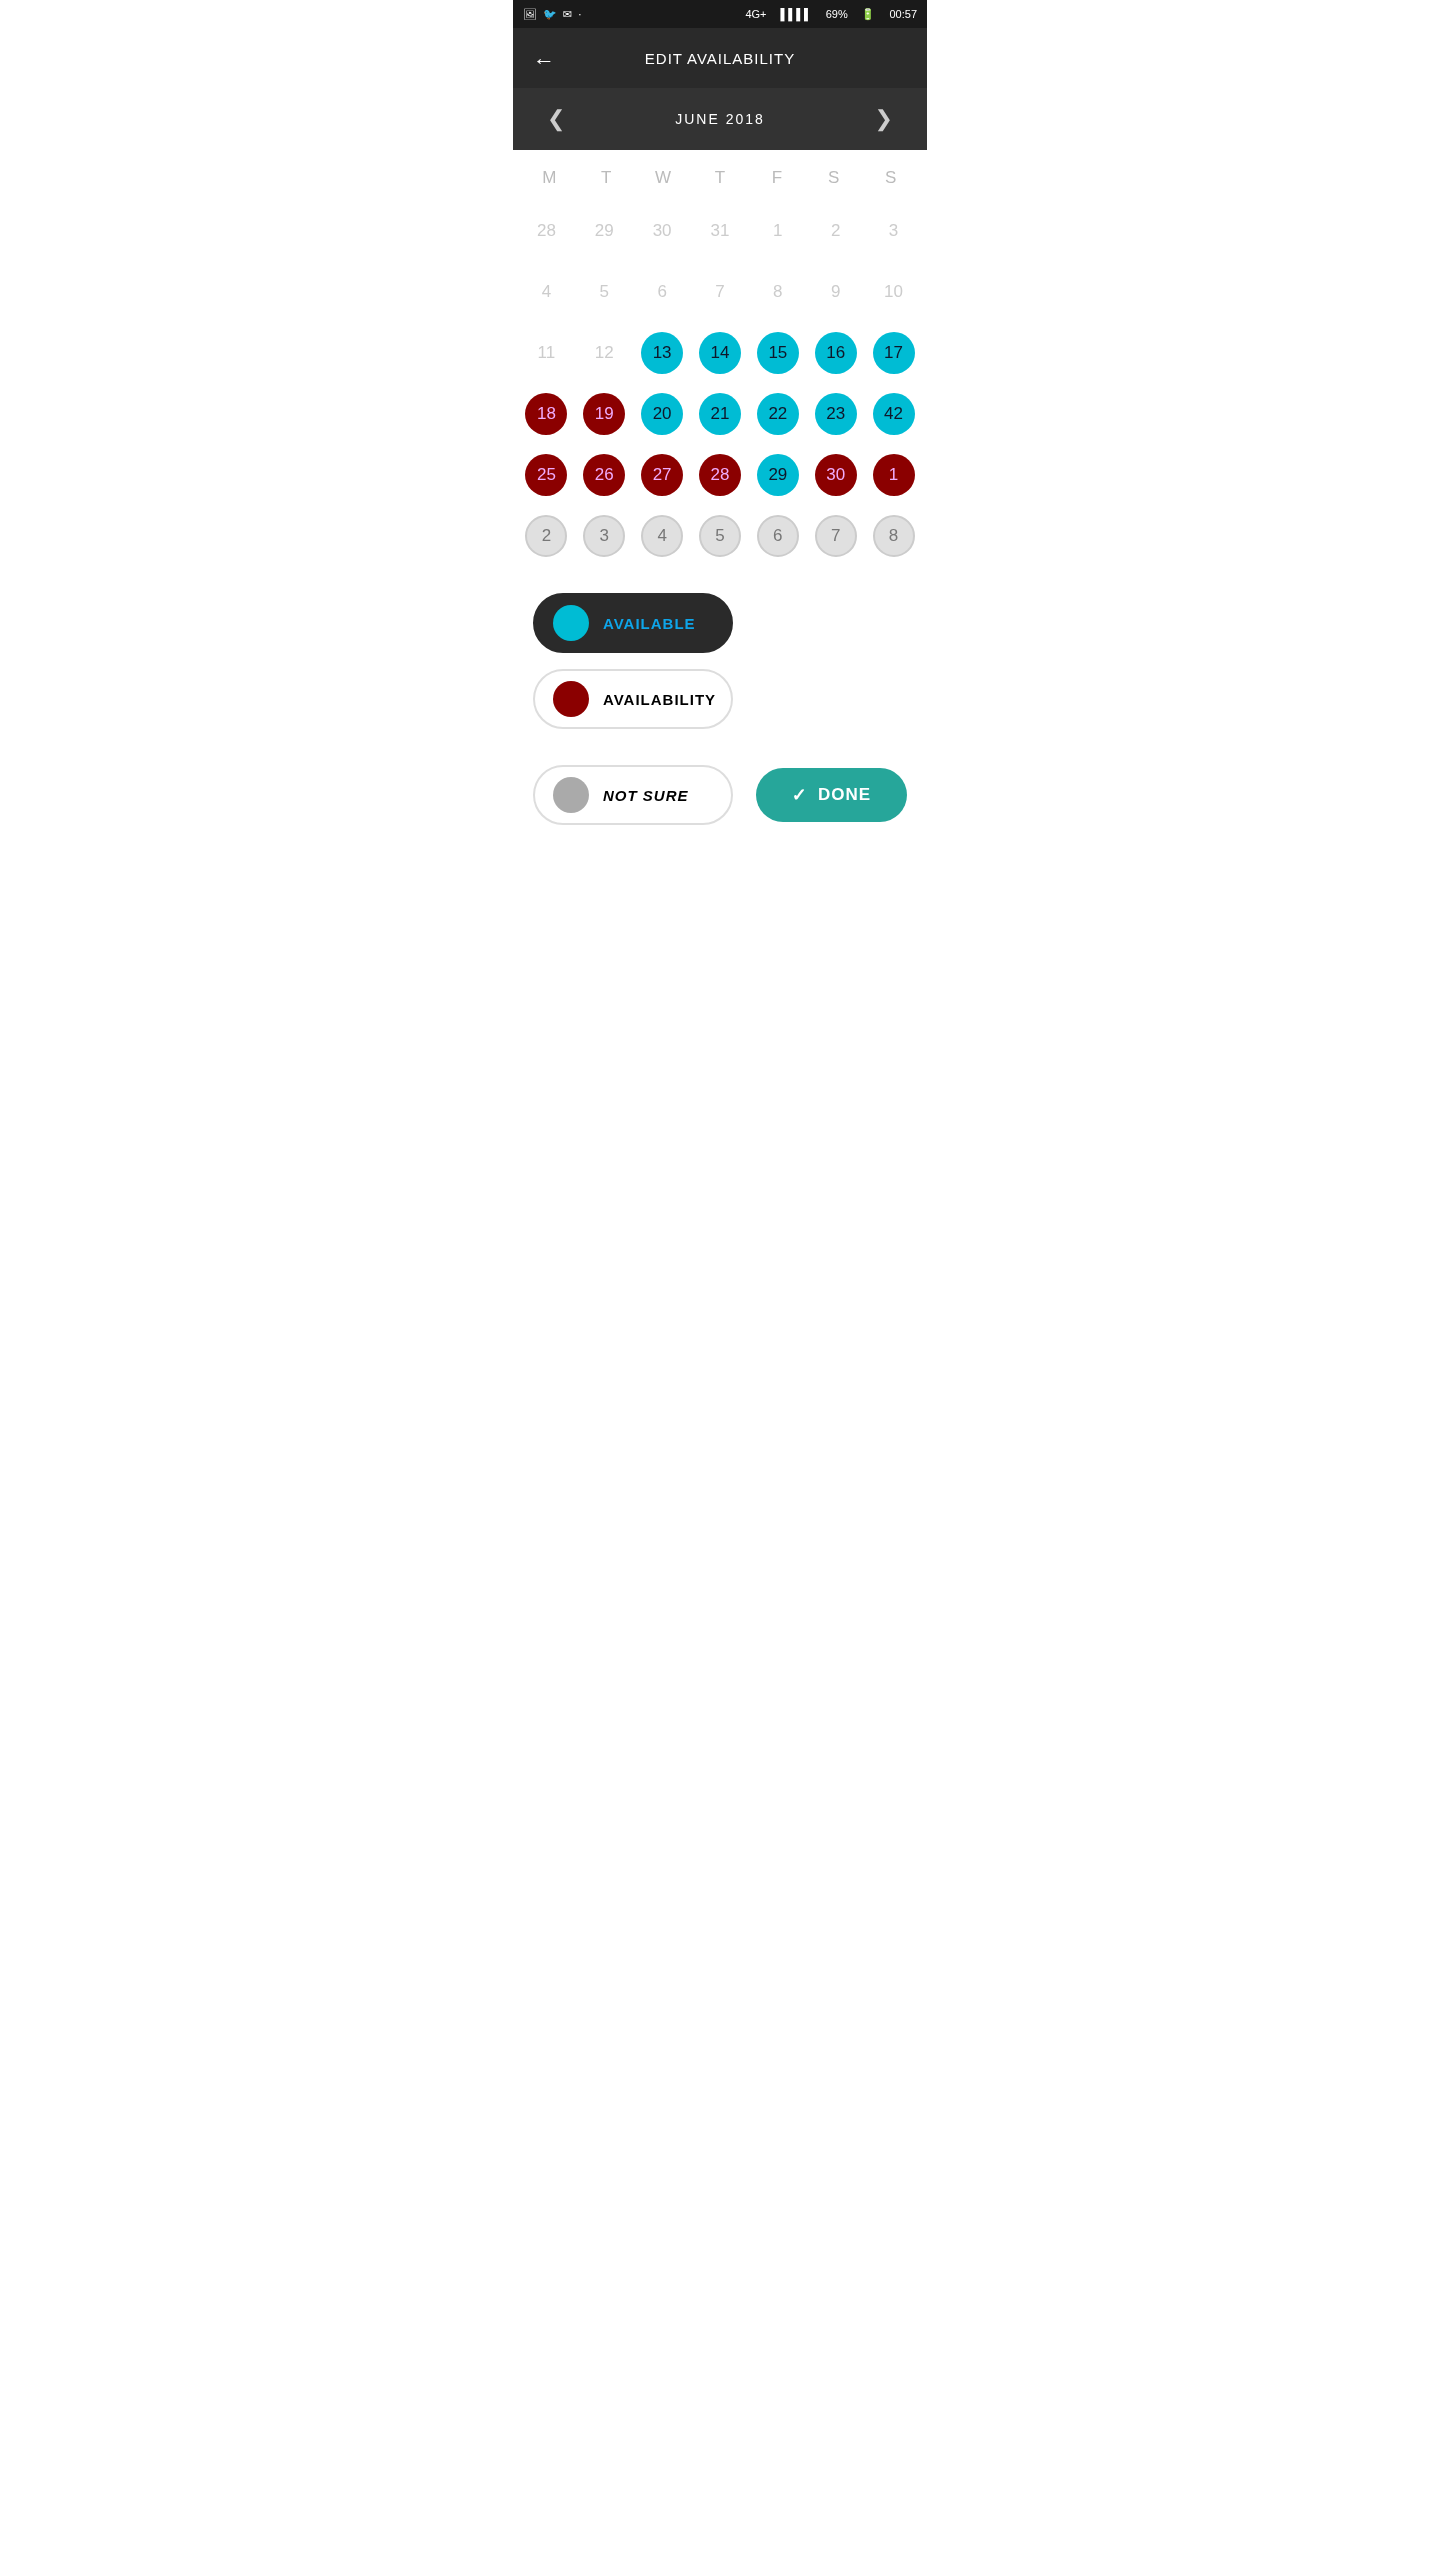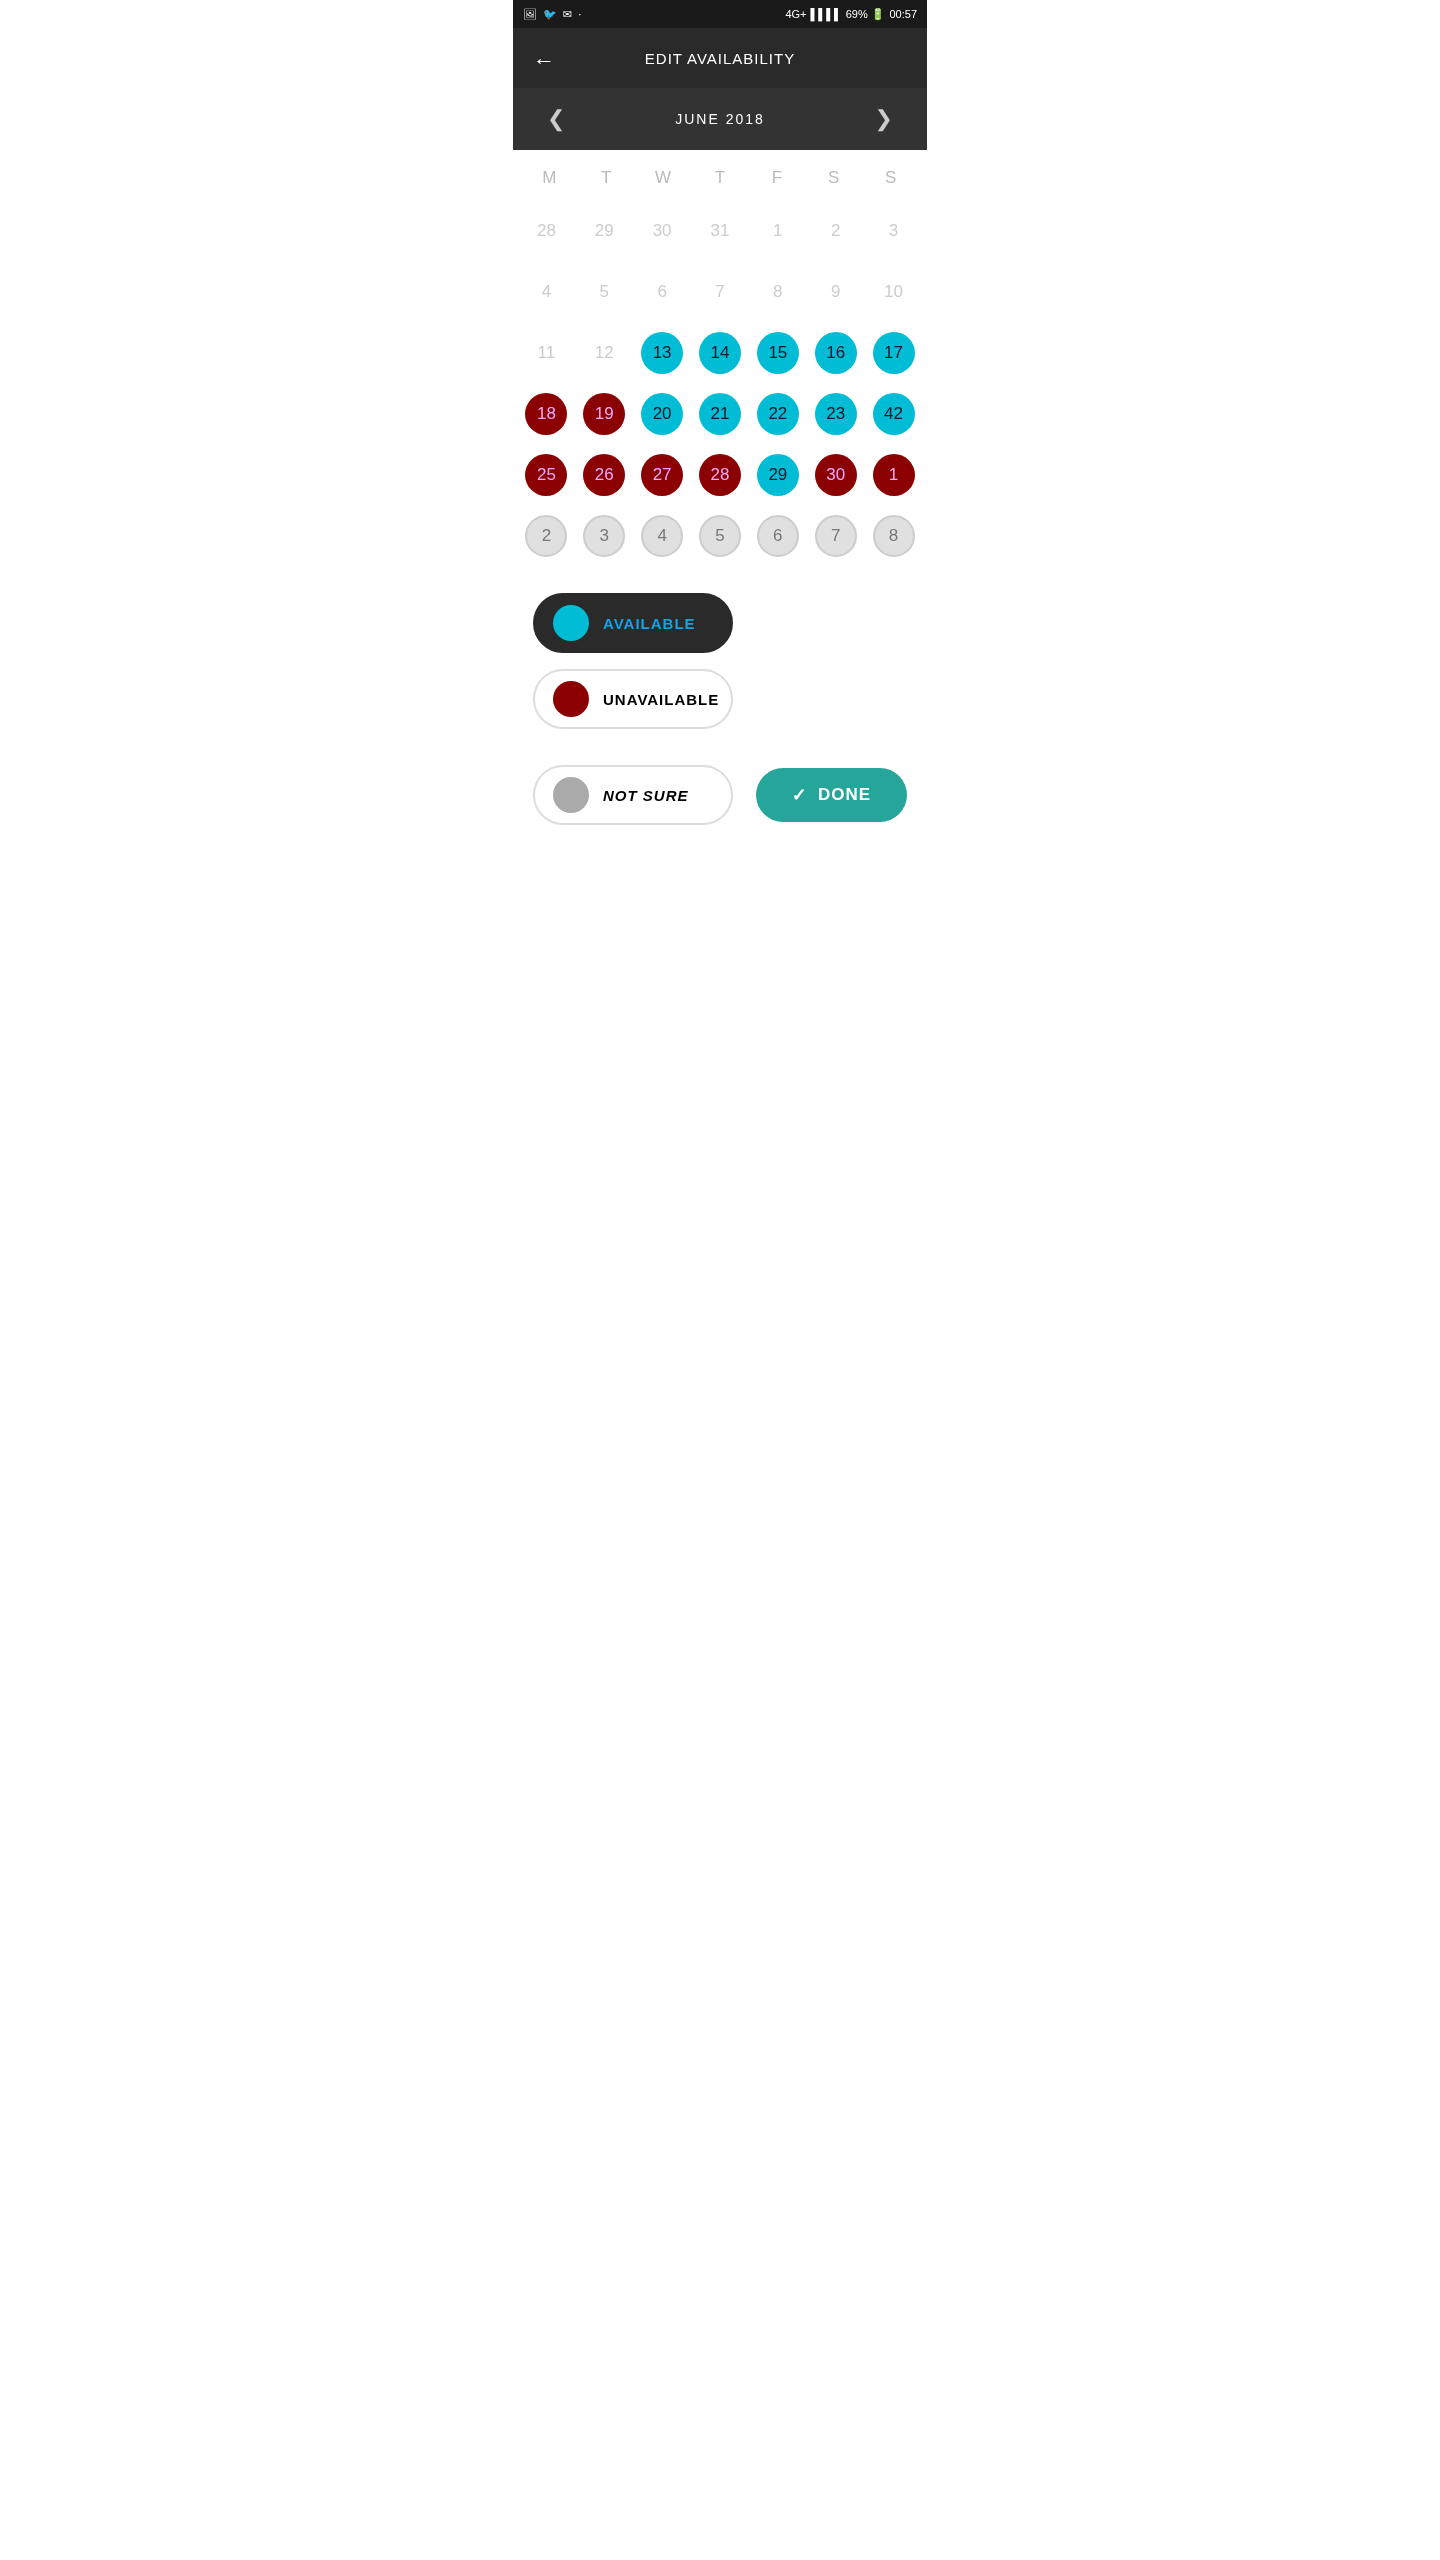--- a/index.html
+++ b/index.html
@@ -27,21 +27,21 @@
       font-size: 11px;
     }
     .status-left {
       display: flex;
       align-items: center;
       gap: 6px;
     }
     .status-right {
       display: flex;
       align-items: center;
-      gap: 4px;
+      gap: 14px;
       font-size: 11px;
     }
 
     
     .header {
       background: #2a2a2a;
       color: #fff;
       display: flex;
       align-items: center;
       justify-content: center;
@@ -391,21 +391,21 @@
     </div>
 </div>
 
 <div class="legend">
   <div class="legend-item active-legend">
     <div class="legend-dot cyan"></div>
     <span class="legend-label">AVAILABLE</span>
   </div>
   <div class="legend-item">
     <div class="legend-dot dark-red"></div>
-    <span class="legend-label">UNAVAILABLE</span>
+    <span class="legend-label">AVAILABILITY</span>
   </div>
 </div>
 
 <div class="bottom-row">
   <div class="legend-item" style="margin-bottom:0;font-style:italic;">
     <div class="legend-dot gray"></div>
     <span class="legend-label">NOT SURE</span>
   </div>
   <button class="done-btn">
     <span class="checkmark">✓</span>

